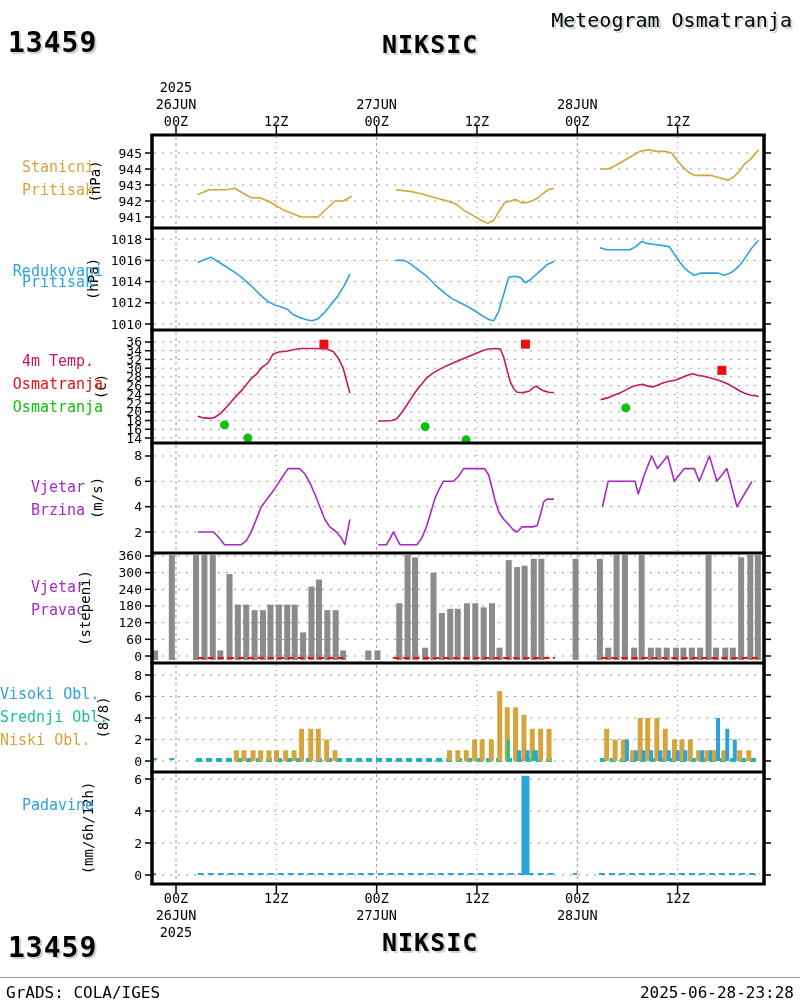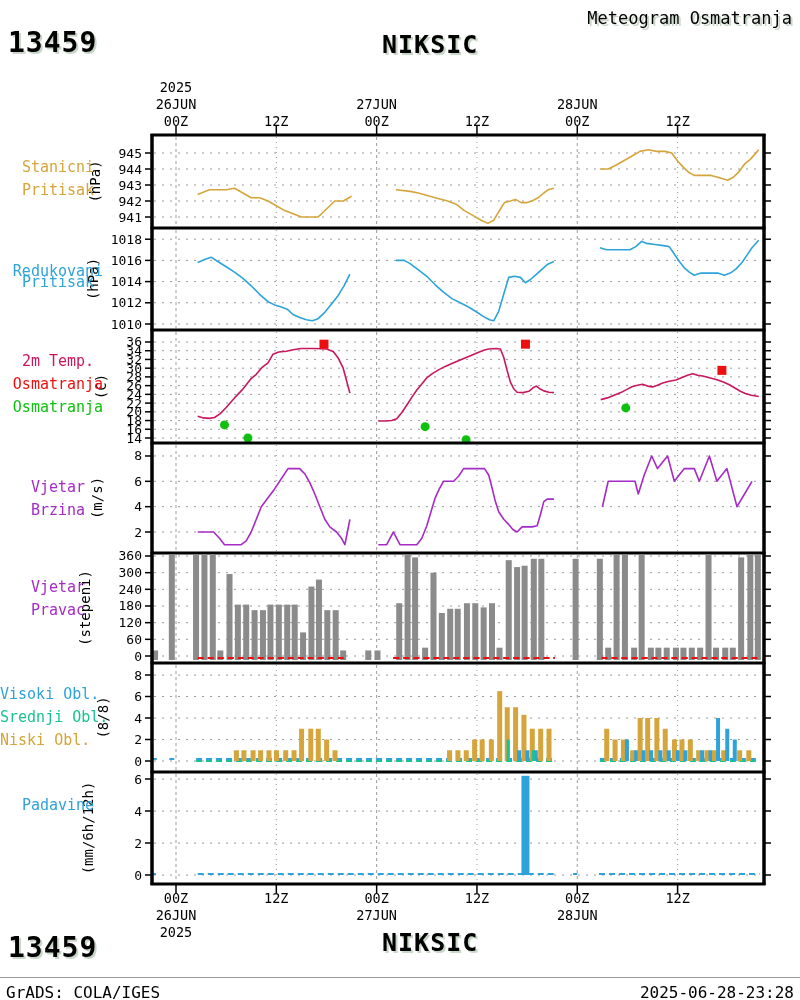--- a/index.html
+++ b/index.html
@@ -5,21 +5,21 @@
   html,body{margin:0;padding:0;background:#fff;}
   .page{position:relative;width:800px;height:1000px;background:#ffffff;overflow:hidden;
         font-family:"DejaVu Sans Mono", monospace;color:#000;}
   .shadowed{text-shadow:2px 2px 0 #c9d7c9;}
   .hdr-id{position:absolute;font-size:28px;font-weight:bold;letter-spacing:1px;}
   .hdr-id.top{left:8px;top:26px;}
   .hdr-id.bottom{left:8px;top:931px;}
   .hdr-title{position:absolute;font-size:25px;font-weight:bold;letter-spacing:1px;}
   .hdr-title.top{left:382px;top:30px;}
   .hdr-title.bottom{left:382px;top:928px;}
-  .hdr-sub{position:absolute;right:8px;top:8px;font-size:17px;}
+  .hdr-sub{position:absolute;right:8px;top:8px;font-size:20px;}
   #chart{position:absolute;left:0;top:0;}
   #labels{position:absolute;left:0;top:0;width:800px;height:1000px;pointer-events:none;padding-left:36px;}
   .plabel{position:absolute;left:0;width:116px;text-align:center;font-size:15px;line-height:23px;white-space:nowrap;}
   .plabel.ralign{width:118px;text-align:left;}
   .footer-line{position:absolute;left:0;top:977px;width:800px;height:1px;background:#9a9a9a;}
   .footer-left{position:absolute;left:6px;top:983px;font-size:16px;}
   .footer-right{position:absolute;right:6px;top:983px;font-size:16px;}
 </style>
 </head>
 <body>
@@ -448,21 +448,21 @@
       <text x="102" y="498" text-anchor="middle" font-size="14" font-family="&quot;DejaVu Sans Mono&quot;, monospace" fill="#000" transform="rotate(-90 102 498)">(m/s)</text>
       <text x="90" y="608" text-anchor="middle" font-size="14" font-family="&quot;DejaVu Sans Mono&quot;, monospace" fill="#000" transform="rotate(-90 90 608)">(stepeni)</text>
       <text x="108" y="717.5" text-anchor="middle" font-size="14" font-family="&quot;DejaVu Sans Mono&quot;, monospace" fill="#000" transform="rotate(-90 108 717.5)">(8/8)</text>
       <text x="93" y="828" text-anchor="middle" font-size="14" font-family="&quot;DejaVu Sans Mono&quot;, monospace" fill="#000" transform="rotate(-90 93 828)">(mm/6h/12h)</text>
     </svg>
   <div id="labels">
       <div class="plabel" style="top: 156px; color: rgb(213, 165, 59);">Stanicni</div>
       <div class="plabel" style="top: 179px; color: rgb(213, 165, 59);">Pritisak</div>
       <div class="plabel" style="top: 260px; color: rgb(46, 163, 218);">Redukovani</div>
       <div class="plabel" style="top: 271px; color: rgb(46, 163, 218);">Pritisak</div>
-      <div class="plabel" style="top: 350px; color: rgb(201, 23, 94);">2m Temp.</div>
+      <div class="plabel" style="top: 350px; color: rgb(201, 23, 94);">4m Temp.</div>
       <div class="plabel" style="top: 373px; color: rgb(237, 15, 15);">Osmatranja</div>
       <div class="plabel" style="top: 396px; color: rgb(15, 192, 15);">Osmatranja</div>
       <div class="plabel" style="top: 476px; color: rgb(166, 43, 198);">Vjetar</div>
       <div class="plabel" style="top: 499px; color: rgb(166, 43, 198);">Brzina</div>
       <div class="plabel" style="top: 576px; color: rgb(166, 43, 198);">Vjetar</div>
       <div class="plabel" style="top: 599px; color: rgb(166, 43, 198);">Pravac</div>
       <div class="plabel ralign" style="top: 683px; color: rgb(46, 163, 218);">Visoki Obl.</div>
       <div class="plabel ralign" style="top: 706px; color: rgb(25, 194, 149);">Srednji Obl.</div>
       <div class="plabel ralign" style="top: 729px; color: rgb(213, 165, 59);">Niski Obl.</div>
       <div class="plabel" style="top: 794px; color: rgb(46, 163, 218);">Padavine</div>

